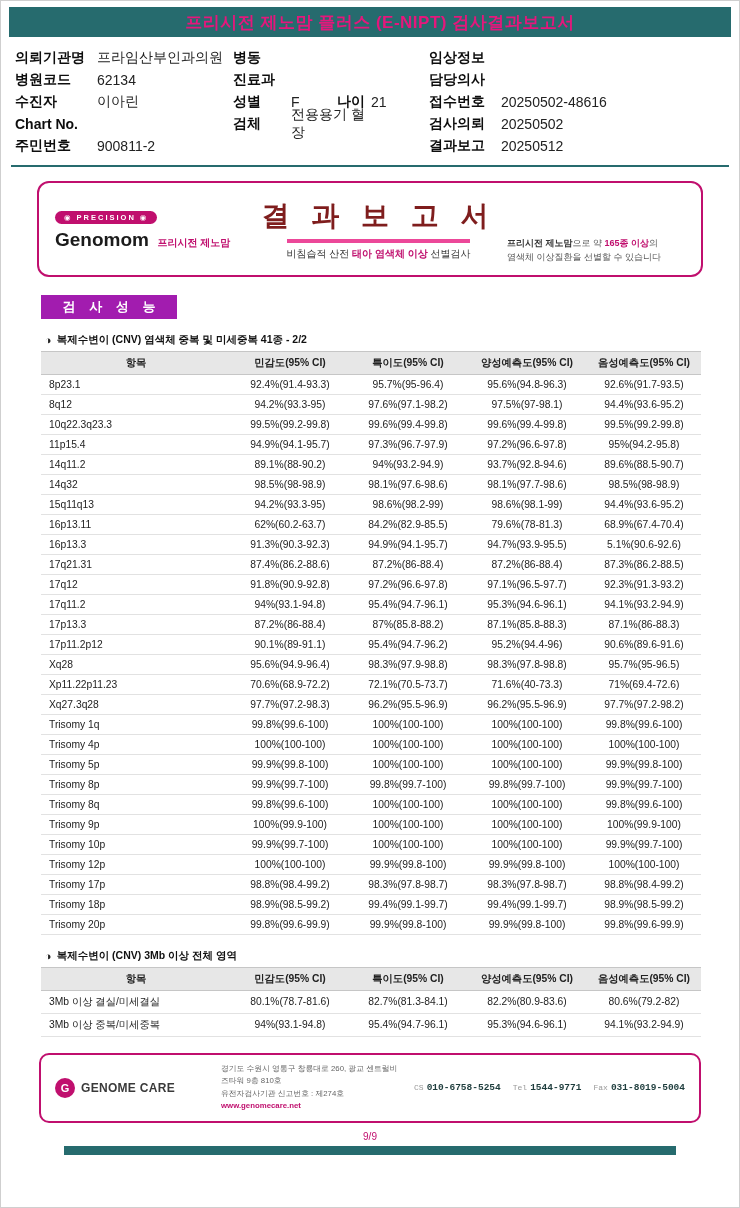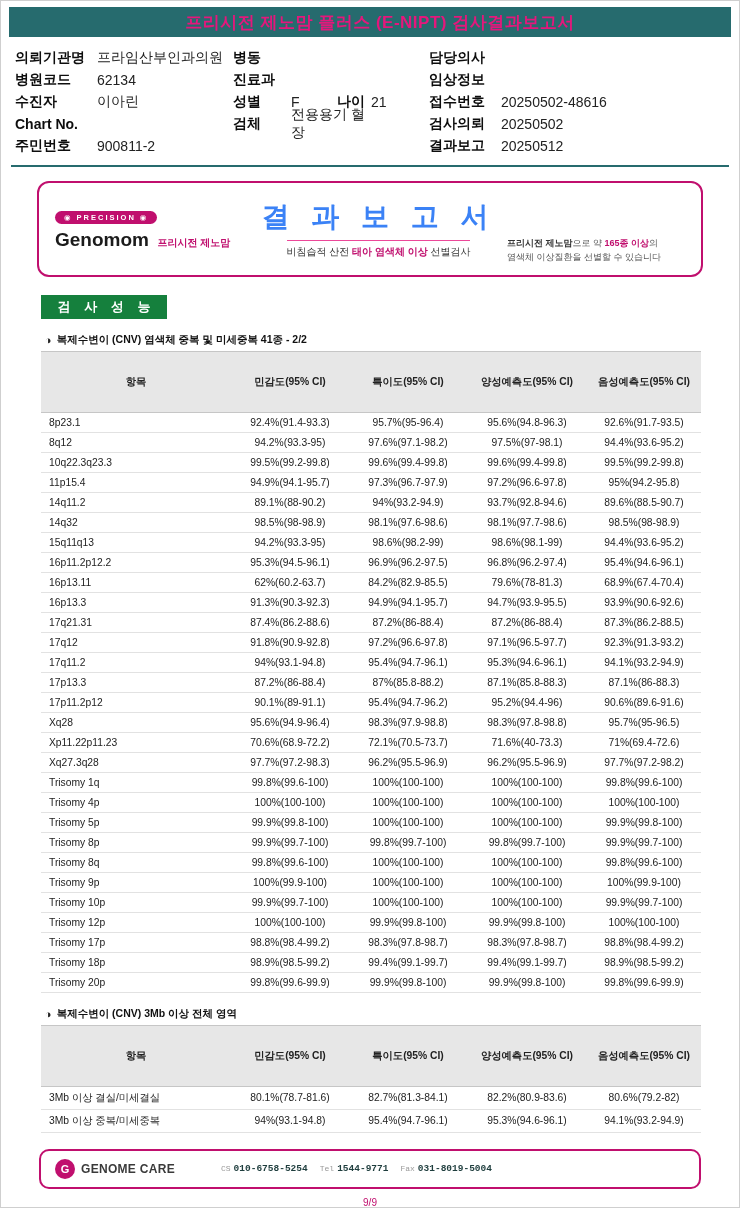--- a/index.html
+++ b/index.html
@@ -25,37 +25,37 @@
   .info-label2 { font-weight:bold; color:#0d0d0d; margin-left:12px; margin-right:6px; }
 
   
   .report-box { margin:14px 36px 0; border:2px solid #c00f6e; border-radius:12px; padding:10px 16px; display:flex; align-items:center; }
   .brand { width:195px; }
   .precision-pill { display:inline-flex; align-items:center; gap:4px; background:#c00f6e; color:#fff; font-size:7.5px; font-weight:bold; letter-spacing:2px; padding:2px 9px; border-radius:9px; }
   .brand-line { margin-top:5px; white-space:nowrap; }
   .brand-name { font-size:19px; font-weight:bold; color:#1b1b1b; }
   .brand-kr { font-size:10px; font-weight:bold; color:#c00f6e; margin-left:4px; }
   .banner-center { flex:1; text-align:center; }
-  .banner-title { font-size:28px; font-weight:bold; color:#3b82f6; letter-spacing:7px; }
-  .banner-sub { display:inline-block; margin-top:4px; padding-top:4px; border-top:1px solid #ec4899; font-size:10px; color:#333; }
+  .banner-title { font-size:28px; font-weight:bold; color:#7f1d1d; letter-spacing:7px; }
+  .banner-sub { display:inline-block; margin-top:4px; padding-top:4px; border-top:4px solid #ec4899; font-size:10px; color:#333; }
   .banner-sub .em { color:#c00f6e; font-weight:bold; }
   .banner-note { width:178px; font-size:9px; color:#555; line-height:1.55;margin-top:44px; }
   .banner-note .b { font-weight:bold; color:#333; }
   .banner-note .em { color:#c00f6e; font-weight:bold; }
 
   
-  .section-label { margin:18px 0 0 40px; width:126px; background:#15803d; color:#fff; font-weight:bold; font-size:13px; letter-spacing:5px; text-align:center; padding:3px 0 3px 5px; }
+  .section-label { margin:18px 0 0 40px; width:136px; background:#a21caf; color:#fff; font-weight:bold; font-size:13px; letter-spacing:5px; text-align:center; padding:3px 0 3px 5px; }
 
   
   .caption { margin:14px 0 4px 44px; display:flex; align-items:center; gap:5px; font-size:10.5px; font-weight:bold; color:#111; }
   .caption .icon { font-size:11px; color:#222; }
 
   
   .perf-table { width:660px; margin-left:40px; border-collapse:collapse; font-size:10.3px; color:#222; table-layout:fixed; }
-  .perf-table th { background:#e7e7e7; font-weight:bold; padding:23px 2px; border-top:1px solid #c6c6c6; border-bottom:1px solid #c6c6c6; text-align:center; }
+  .perf-table th { background:#e7e7e7; font-weight:bold; padding:4px 2px; border-top:1px solid #c6c6c6; border-bottom:1px solid #c6c6c6; text-align:center; }
   .perf-table td { padding:4px 2px; text-align:center; border-bottom:1px solid #e2e2e2; }
   .perf-table td:first-child { text-align:left; padding-left:8px; }
 
   
   .footer-box { margin:16px 38px 0; border:2px solid #c00f6e; border-radius:10px; padding:8px 14px; display:flex; align-items:center; gap:14px; }
   .logo { display:flex; align-items:center; gap:6px; width:152px; flex-shrink:0; }
   .logo-circle { width:20px; height:20px; border-radius:50%; background:#c00f6e; color:#fff; font-weight:bold; font-size:11px; display:flex; align-items:center; justify-content:center; }
   .logo-text { font-weight:bold; font-size:12px; color:#3a3a3a; letter-spacing:.3px; white-space:nowrap; }
   .footer-address { flex:1; font-size:7.8px; color:#666; line-height:1.6; }
   .footer-website { color:#c00f6e; font-weight:bold; text-decoration:none; }
@@ -129,26 +129,26 @@
         <div class="info-row">
           <span class="info-label">검체</span>
           <span class="info-value">전용용기 혈장</span>
           <span class="info-label2"></span>
           <span class="info-value"></span>
         </div>
       </div>
     <div class="info-col col-right">
 
         <div class="info-row">
+          <span class="info-label">임상정보</span>
+          <span class="info-value"></span>
+        </div>
+
+        <div class="info-row">
           <span class="info-label">담당의사</span>
-          <span class="info-value"></span>
-        </div>
-
-        <div class="info-row">
-          <span class="info-label">임상정보</span>
           <span class="info-value"></span>
         </div>
 
         <div class="info-row">
           <span class="info-label">접수번호</span>
           <span class="info-value">20250502-48616</span>
         </div>
 
         <div class="info-row">
           <span class="info-label">검사의뢰</span>
@@ -263,42 +263,35 @@
         </tr>
 
         <tr>
           <td>15q11q13</td>
           <td>94.2%(93.3-95)</td>
           <td>98.6%(98.2-99)</td>
           <td>98.6%(98.1-99)</td>
           <td>94.4%(93.6-95.2)</td>
         </tr>
 
-        <tr>
-          <td>16p11.2p12.2</td>
-          <td>95.3%(94.5-96.1)</td>
-          <td>96.9%(96.2-97.5)</td>
-          <td>96.8%(96.2-97.4)</td>
-          <td>95.4%(94.6-96.1)</td>
-        </tr>
 
         <tr>
           <td>16p13.11</td>
           <td>62%(60.2-63.7)</td>
           <td>84.2%(82.9-85.5)</td>
           <td>79.6%(78-81.3)</td>
           <td>68.9%(67.4-70.4)</td>
         </tr>
 
         <tr>
           <td>16p13.3</td>
           <td>91.3%(90.3-92.3)</td>
           <td>94.9%(94.1-95.7)</td>
           <td>94.7%(93.9-95.5)</td>
-          <td>93.9%(90.6-92.6)</td>
+          <td>5.1%(90.6-92.6)</td>
         </tr>
 
         <tr>
           <td>17q21.31</td>
           <td>87.4%(86.2-88.6)</td>
           <td>87.2%(86-88.4)</td>
           <td>87.2%(86-88.4)</td>
           <td>87.3%(86.2-88.5)</td>
         </tr>
 
@@ -489,20 +482,25 @@
           <td>94.1%(93.2-94.9)</td>
         </tr>
       </tbody>
   </table>
 
   <div class="footer-box">
     <div class="logo">
       <span class="logo-circle">G</span>
       <span class="logo-text">GENOME CARE</span>
     </div>
+    <div class="footer-address">
+      <div>경기도 수원시 영통구 창룡대로 260, 광교 센트럴비즈타워 9층 810호</div>
+      <div>유전자검사기관 신고번호 : 제274호</div>
+      <div><a class="footer-website" href="#">www.genomecare.net</a></div>
+    </div>
     <div class="footer-contacts">
 
         <span class="contact-pair">
           <span>CS</span><span class="contact-value">010-6758-5254</span>
         </span>
 
         <span class="contact-pair">
           <span>Tel</span><span class="contact-value">1544-9771</span>
         </span>
 

